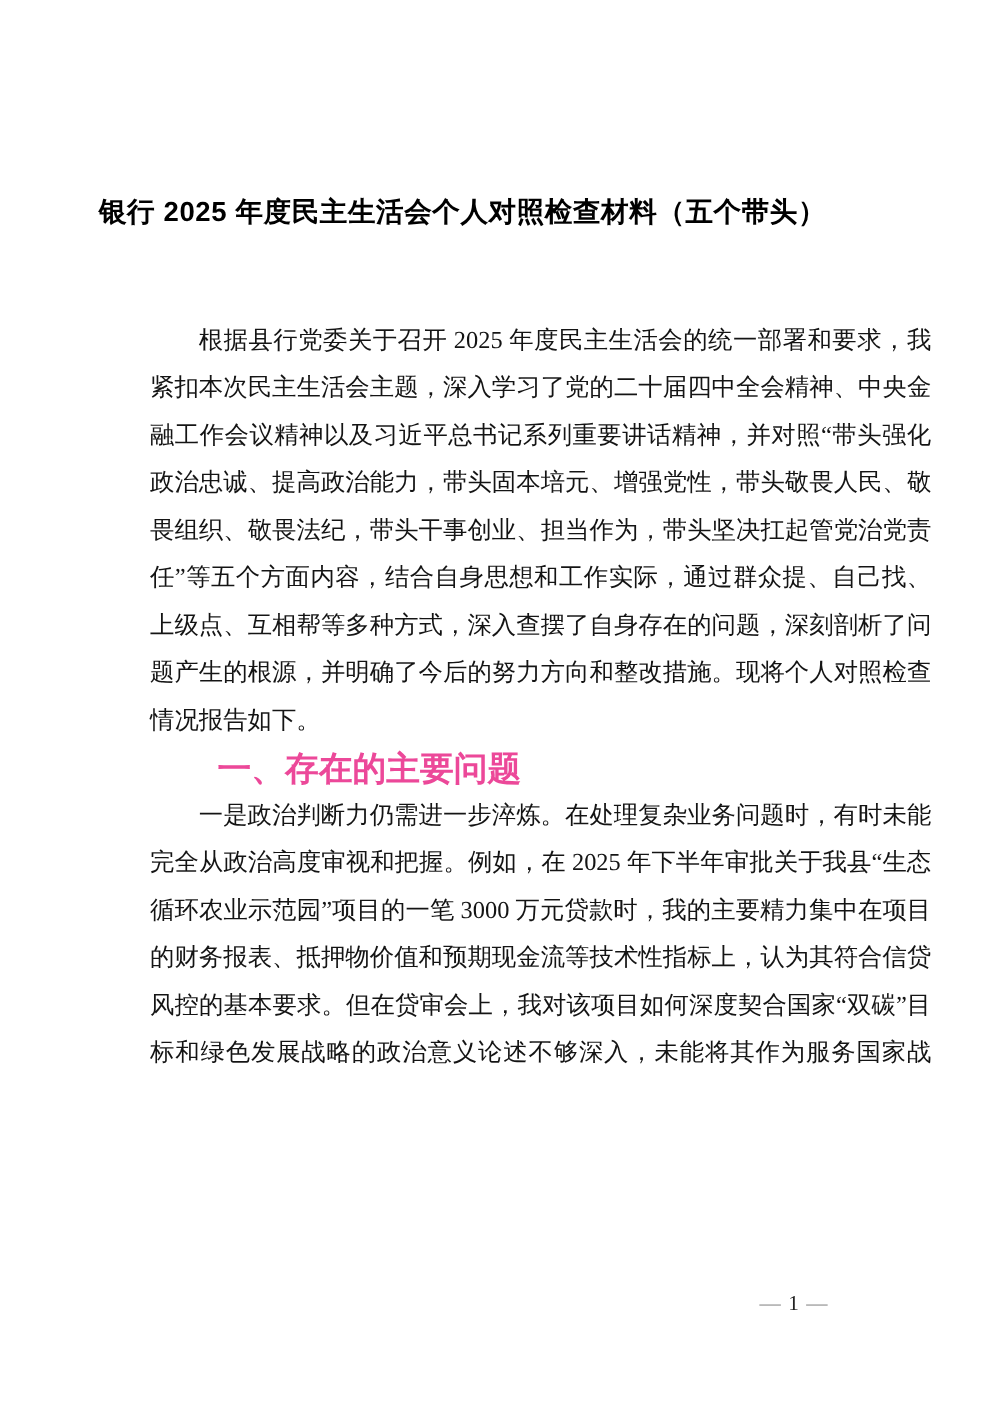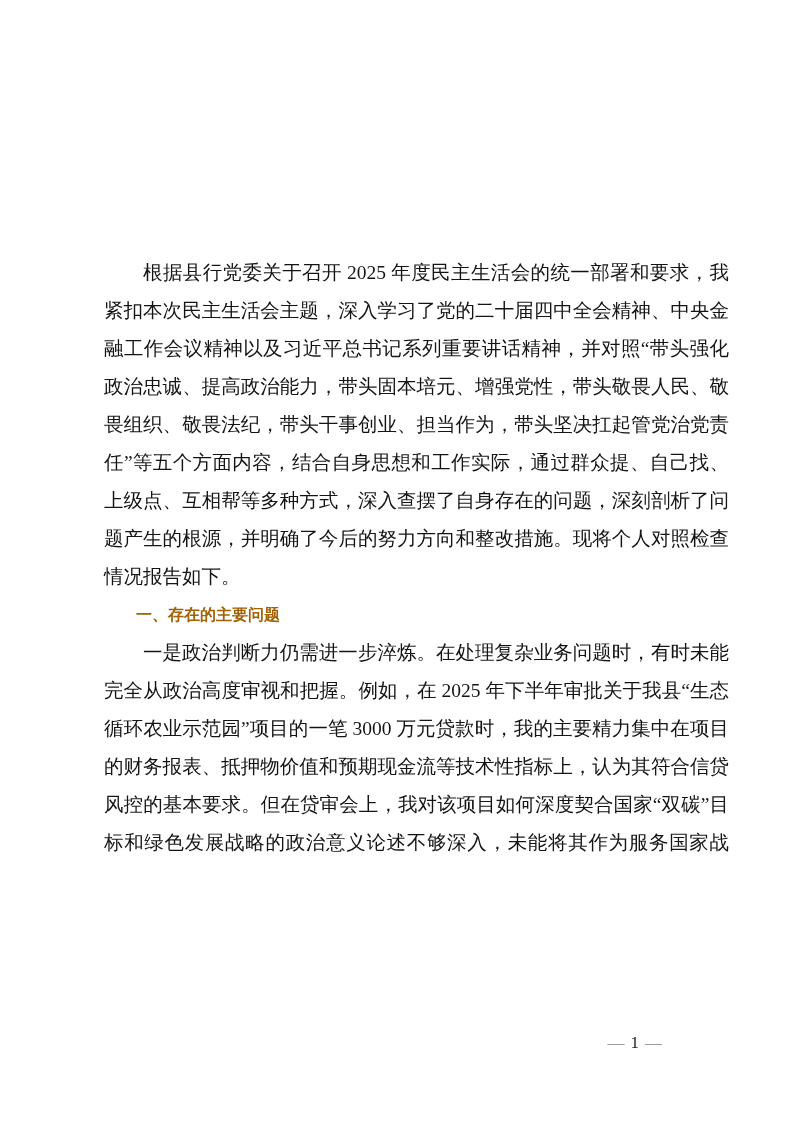--- a/index.html
+++ b/index.html
@@ -25,21 +25,21 @@
     text-align: center;
     font-family: "Liberation Sans", "DejaVu Sans", sans-serif;
     font-size: 22px;
     font-weight: 700;
     letter-spacing: 0.5px;
     color: #000000;
     white-space: nowrap;
   }
   .content {
     position: absolute;
-    left: 104px;
+    left: 120px;
     top: 254px;
     width: 625px;
     font-size: 19.5px;
     line-height: 38px;
     text-align: justify;
   }
   .content p,
   .content h2,
   .content h3 {
     margin: 0;
@@ -48,23 +48,23 @@
   }
   .para {
     font-weight: 400;
   }
   .para-cut {
     
     text-align-last: justify;
   }
   .h-section {
     font-family: "Liberation Sans", "DejaVu Sans", sans-serif;
-    font-size: 16px;
+    font-size: 27px;
     font-weight: 700;
-    color: #a16207;
+    color: #ec4899;
   }
   .h-sub {
     font-size: 20px;
     font-weight: 700;
     font-style: italic; 
     color: #000000;
   }
   .footer {
     position: absolute;
     top: 1033px;
@@ -81,20 +81,21 @@
   }
   .footer .pagenum {
     color: #222222;
   }
 </style>
 </head>
 <body>
 
 <div class="page">
 
+  <h1 class="doc-title">银行 2025 年度民主生活会个人对照检查材料（五个带头）</h1>
 
   <div class="content">
 
     <p class="para">根据县行党委关于召开 2025 年度民主生活会的统一部署和要求，我紧扣本次民主生活会主题，深入学习了党的二十届四中全会精神、中央金融工作会议精神以及习近平总书记系列重要讲话精神，并对照“带头强化政治忠诚、提高政治能力，带头固本培元、增强党性，带头敬畏人民、敬畏组织、敬畏法纪，带头干事创业、担当作为，带头坚决扛起管党治党责任”等五个方面内容，结合自身思想和工作实际，通过群众提、自己找、上级点、互相帮等多种方式，深入查摆了自身存在的问题，深刻剖析了问题产生的根源，并明确了今后的努力方向和整改措施。现将个人对照检查情况报告如下。</p>
 
     <h2 class="h-section">一、存在的主要问题</h2>
 
 
 
     <p class="para para-cut">一是政治判断力仍需进一步淬炼。在处理复杂业务问题时，有时未能完全从政治高度审视和把握。例如，在 2025 年下半年审批关于我县“生态循环农业示范园”项目的一笔 3000 万元贷款时，我的主要精力集中在项目的财务报表、抵押物价值和预期现金流等技术性指标上，认为其符合信贷风控的基本要求。但在贷审会上，我对该项目如何深度契合国家“双碳”目标和绿色发展战略的政治意义论述不够深入，未能将其作为服务国家战</p>

